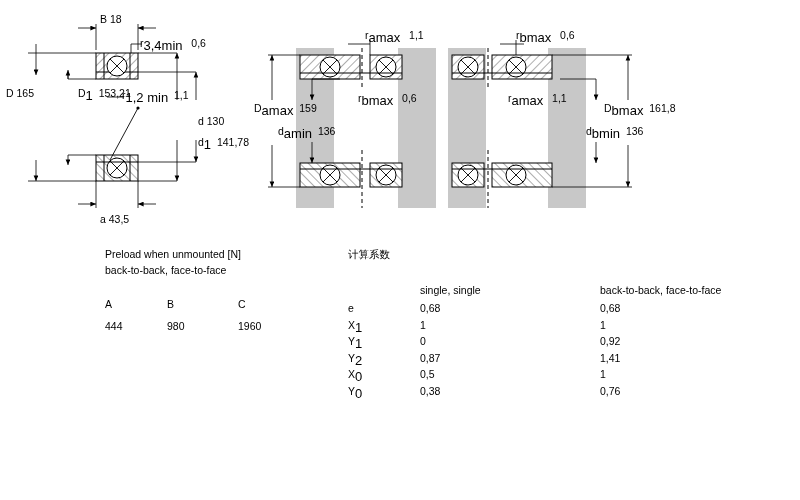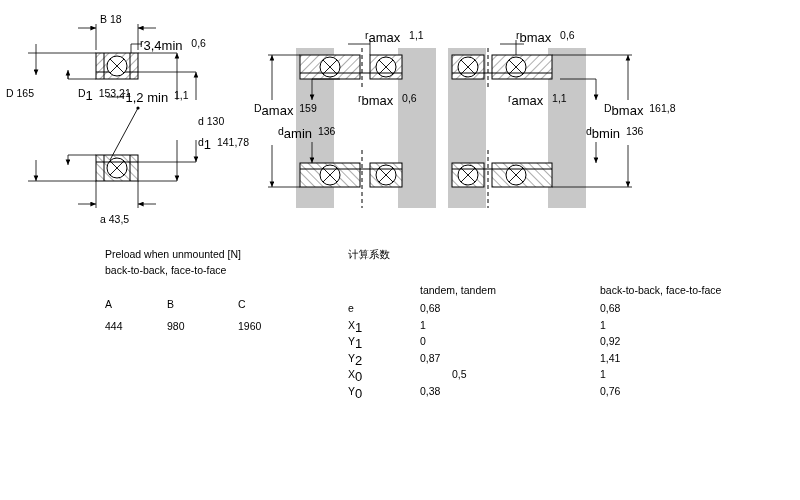--- a/index.html
+++ b/index.html
@@ -236,21 +236,21 @@
     <div style="position:relative;height:20px;">
       <span style="position:absolute;left:0;">444</span>
       <span style="position:absolute;left:62px;">980</span>
       <span style="position:absolute;left:133px;">1960</span>
     </div>
   </div>
 
   <div class="tbl" style="left:348px;top:248px;width:420px;">
     <div class="cn">计算系数</div>
     <div style="position:relative;height:18px;margin-top:22px;">
-      <span style="position:absolute;left:72px;">tandem, tandem</span>
+      <span style="position:absolute;left:72px;">single, single</span>
       <span style="position:absolute;left:252px;">back-to-back, face-to-face</span>
     </div>
     <div id="factor-rows">
         <div style="position: relative; height: 16.5px;">
           <span style="position:absolute;left:0;">e</span>
           <span style="position:absolute;left:72px;">0,68</span>
           <span style="position:absolute;left:252px;">0,68</span>
         </div>
         <div style="position: relative; height: 16.5px;">
           <span style="position:absolute;left:0;">X<span class="sub">1</span></span>
@@ -262,21 +262,21 @@
           <span style="position:absolute;left:72px;">0</span>
           <span style="position:absolute;left:252px;">0,92</span>
         </div>
         <div style="position: relative; height: 16.5px;">
           <span style="position:absolute;left:0;">Y<span class="sub">2</span></span>
           <span style="position:absolute;left:72px;">0,87</span>
           <span style="position:absolute;left:252px;">1,41</span>
         </div>
         <div style="position: relative; height: 16.5px;">
           <span style="position:absolute;left:0;">X<span class="sub">0</span></span>
-          <span style="position:absolute;left:72px;margin-left:32px;">0,5</span>
+          <span style="position:absolute;left:72px;">0,5</span>
           <span style="position:absolute;left:252px;">1</span>
         </div>
         <div style="position: relative; height: 16.5px;">
           <span style="position:absolute;left:0;">Y<span class="sub">0</span></span>
           <span style="position:absolute;left:72px;">0,38</span>
           <span style="position:absolute;left:252px;">0,76</span>
         </div>
       </div>
   </div>
 

